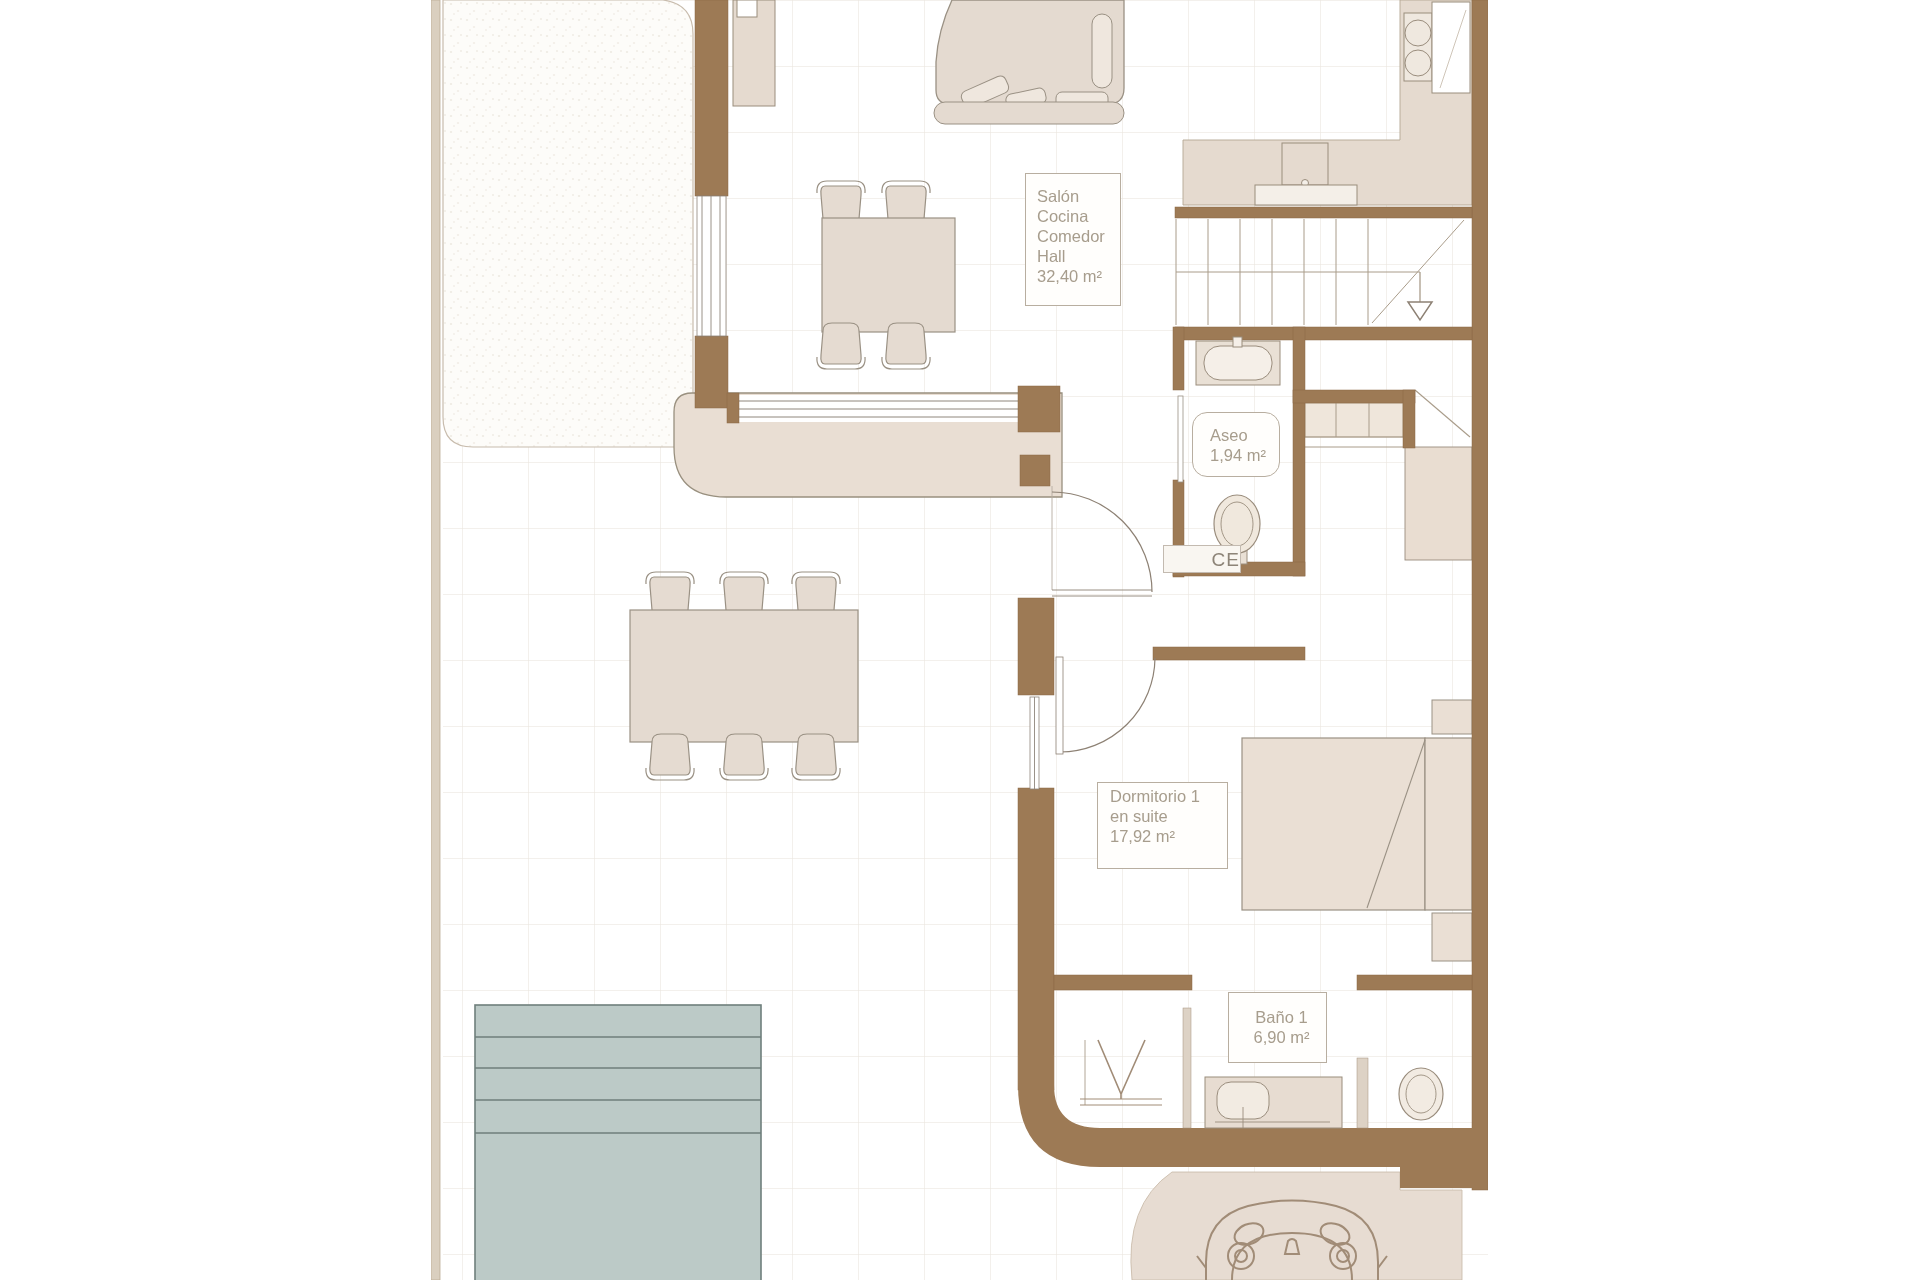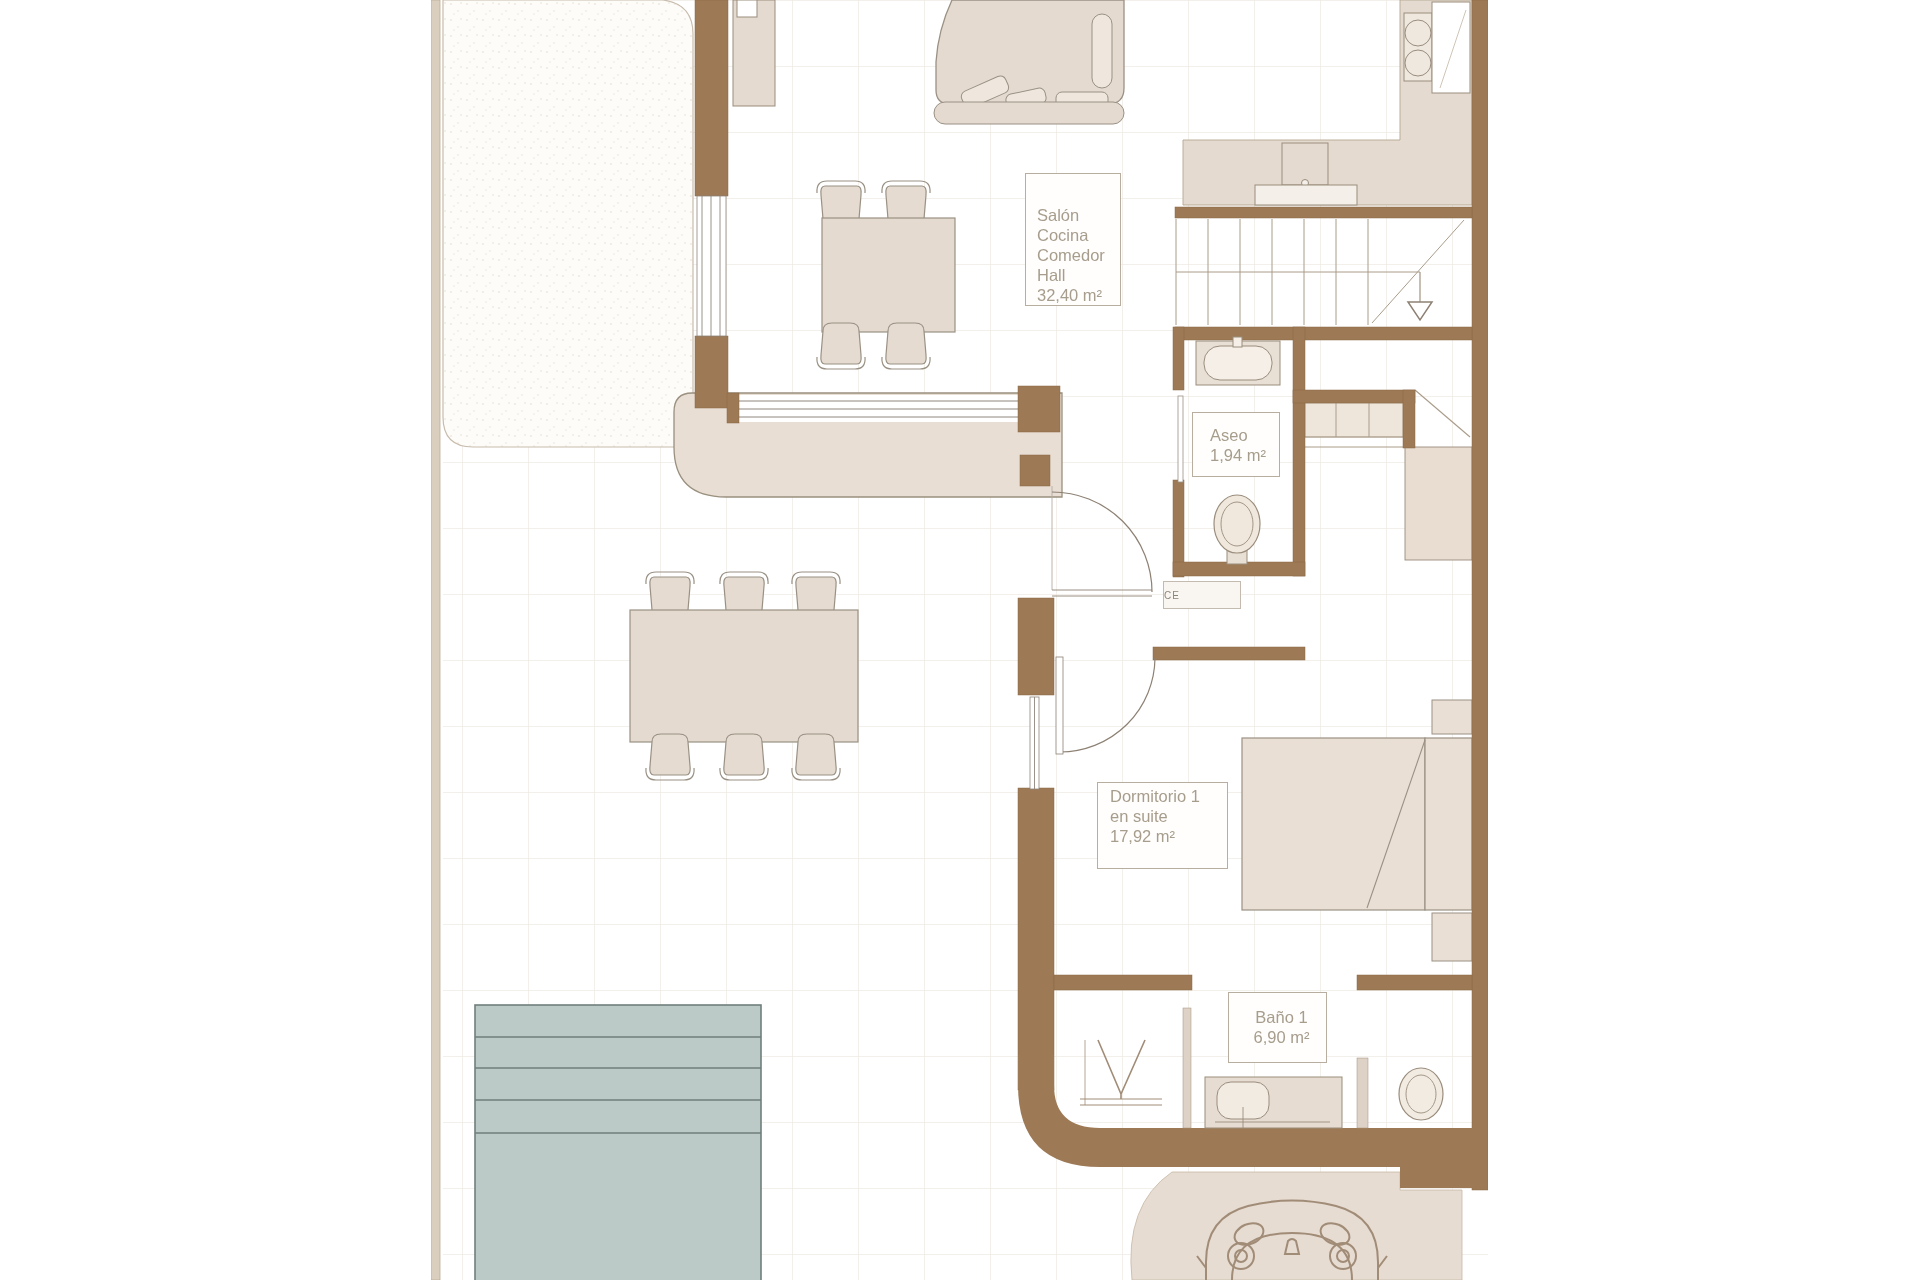--- a/index.html
+++ b/index.html
@@ -1,27 +1,27 @@
 <!DOCTYPE html>
 <html><head>
 <meta charset="utf-8">
 <style>
   html,body{margin:0;padding:0;background:#ffffff;}
   .canvas{position:relative;width:1920px;height:1280px;background:#ffffff;overflow:hidden;
           font-family:"Liberation Sans", sans-serif;}
   svg.overlay{position:absolute;left:0;top:0;}
   .room-label{position:absolute;background:#fffefc;border:1px solid #b8aea0;color:#a79d8d;
               font-size:16.5px;line-height:20px;box-sizing:border-box;}
-  .room-label.salon{left:1025px;top:173px;width:96px;height:133px;padding:31px 0 0 11px;}
-  .room-label.aseo{left:1192px;top:412px;width:88px;height:65px;padding:12px 0 16px 17px;}
+  .room-label.salon{left:1025px;top:173px;width:96px;height:133px;padding:12px 0 0 11px;}
+  .room-label.aseo{left:1192px;top:412px;width:88px;height:65px;padding:12px 0 16px 17px;border-radius:15px;}
   .room-label.dorm{left:1097px;top:782px;width:131px;height:87px;padding:3px 0 0 12px;}
   .room-label.bano{left:1228px;top:992px;width:99px;height:71px;padding:14px 0 0 8px;text-align:center;}
-  .ce-label{position:absolute;left:1163px;top:581px;width:78px;height:28px;background:#f9f6f1;
-            border:1px solid #c3bab0;color:#8d8478;font-size:10px;line-height:28px;
-            text-align:left;box-sizing:border-box;letter-spacing:1px;}
+  .ce-label{position:absolute;left:1163px;top:545px;width:78px;height:28px;background:#f9f6f1;
+            border:1px solid #c3bab0;color:#8d8478;font-size:19px;line-height:28px;
+            text-align:right;box-sizing:border-box;letter-spacing:1px;}
 </style>
 </head>
 <body>
 
 <div class="canvas">
 
 <svg class="overlay" width="1920" height="1280" viewBox="0 0 1920 1280">
   <defs>
     <pattern id="grid" width="66" height="66" patternUnits="userSpaceOnUse">
       <path d="M 66 0 H 0 V 66" fill="none" stroke="#e7e2da" stroke-width="1"></path>

